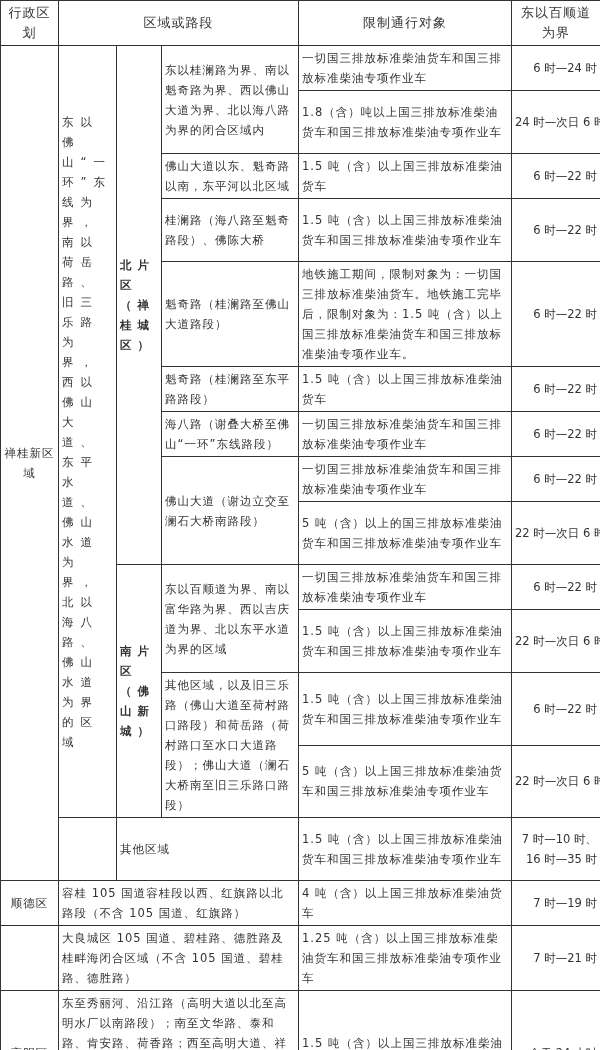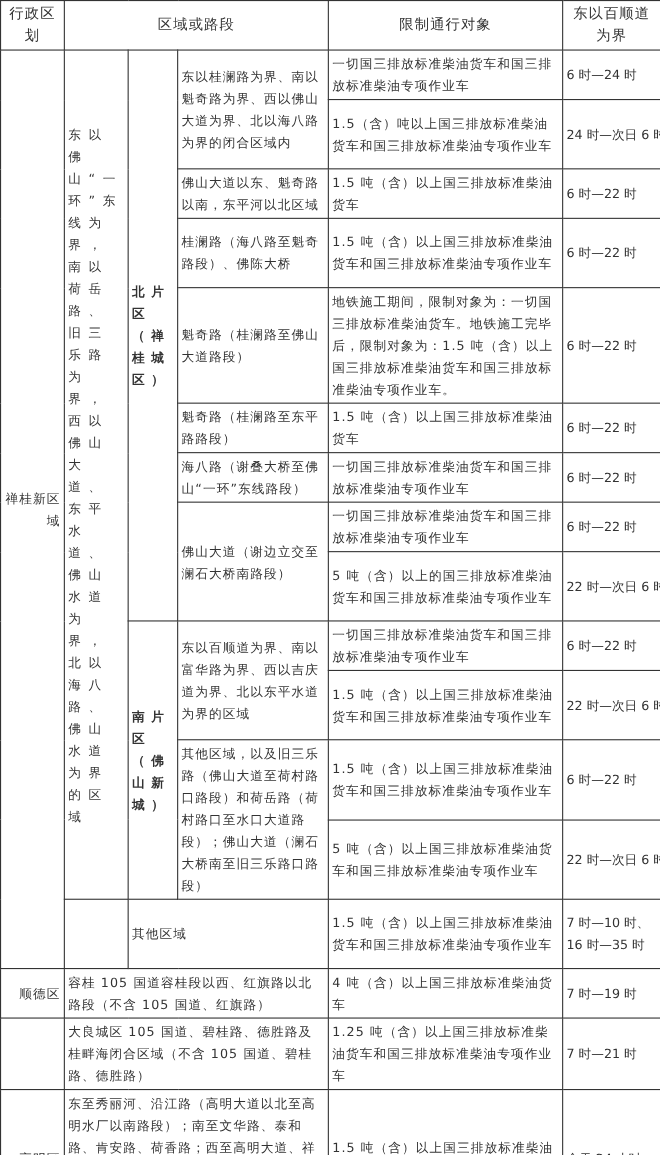--- a/index.html
+++ b/index.html
@@ -1,22 +1,22 @@
 <!DOCTYPE html>
 <html><head>
 <meta charset="utf-8">
 <style>
   html, body { margin:0; padding:0; background:#ffffff; }
   body { width:600px; height:1050px; overflow:hidden; font-family:"DejaVu Sans", sans-serif; color:#333; }
   table { border-collapse:collapse; width:600px; table-layout:fixed; font-size:11.5px; }
   td, th { border:1.5px solid #333; padding:2px 3px; vertical-align:middle; line-height:20px; letter-spacing:1px; }
   th { font-weight:normal; height:29px; font-size:13px; text-align:center; }
-  .c { text-align:right; }
+  .c { text-align:center; }
   .l { text-align:left; }
-  .time { text-align:left; white-space:nowrap; letter-spacing:0; }
+  .time { text-align:right; white-space:nowrap; letter-spacing:0; }
   .narrow { letter-spacing:5px; }
 </style>
 </head>
 <body>
 
 <table>
   <colgroup>
     <col style="width:58px">
       <col style="width:58px">
       <col style="width:45px">
@@ -34,21 +34,21 @@
 
   <tr>
     <td rowspan="14" class="c">禅桂新区域</td>
     <td rowspan="13" class="l narrow" style="letter-spacing:7px;">东以佛山“一环”东线为界，南以荷岳路、旧三乐路为界，西以佛山大道、东平水道、佛山水道为界，北以海八路、佛山水道为界的区域</td>
     <td rowspan="9" class="l" style="letter-spacing:6px;font-weight:bold;">北片区（禅桂城区）</td>
     <td rowspan="2" class="l">东以桂澜路为界、南以魁奇路为界、西以佛山大道为界、北以海八路为界的闭合区域内</td>
     <td class="l" style="height:40px">一切国三排放标准柴油货车和国三排放标准柴油专项作业车</td>
     <td class="time">6 时—24 时</td>
   </tr>
   <tr>
-    <td class="l" style="height:58px">1.5（含）吨以上国三排放标准柴油货车和国三排放标准柴油专项作业车</td>
+    <td class="l" style="height:58px">1.8（含）吨以上国三排放标准柴油货车和国三排放标准柴油专项作业车</td>
     <td class="time">24 时—次日 6 时</td>
   </tr>
   <tr>
     <td class="l">佛山大道以东、魁奇路以南，东平河以北区域</td>
     <td class="l" style="height:38px">1.5 吨（含）以上国三排放标准柴油货车</td>
     <td class="time">6 时—22 时</td>
   </tr>
   <tr>
     <td class="l">桂澜路（海八路至魁奇路段）、佛陈大桥</td>
     <td class="l" style="height:58px">1.5 吨（含）以上国三排放标准柴油货车和国三排放标准柴油专项作业车</td>

